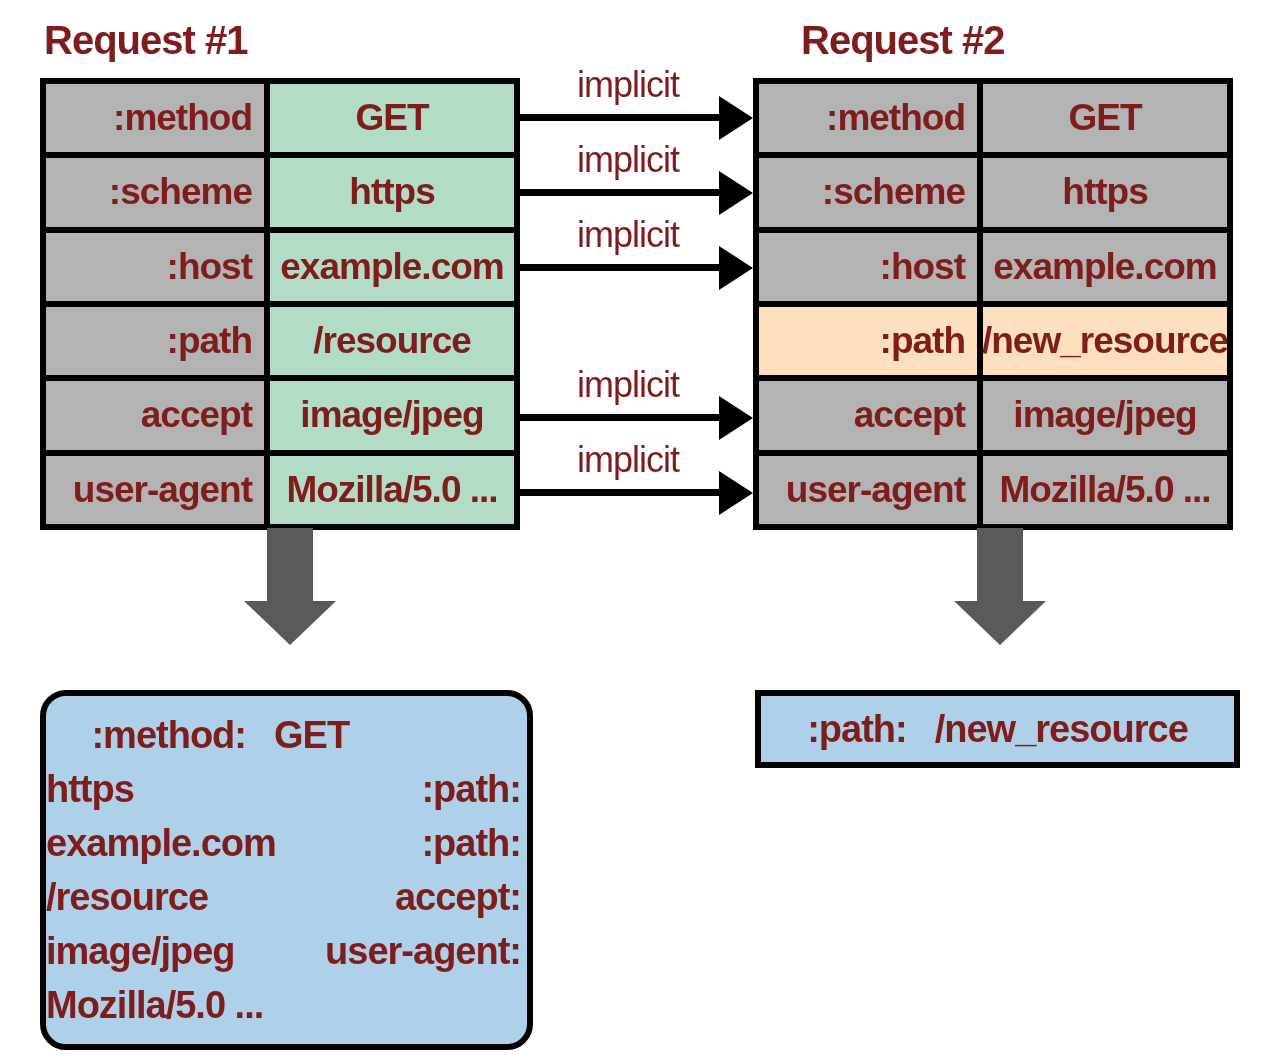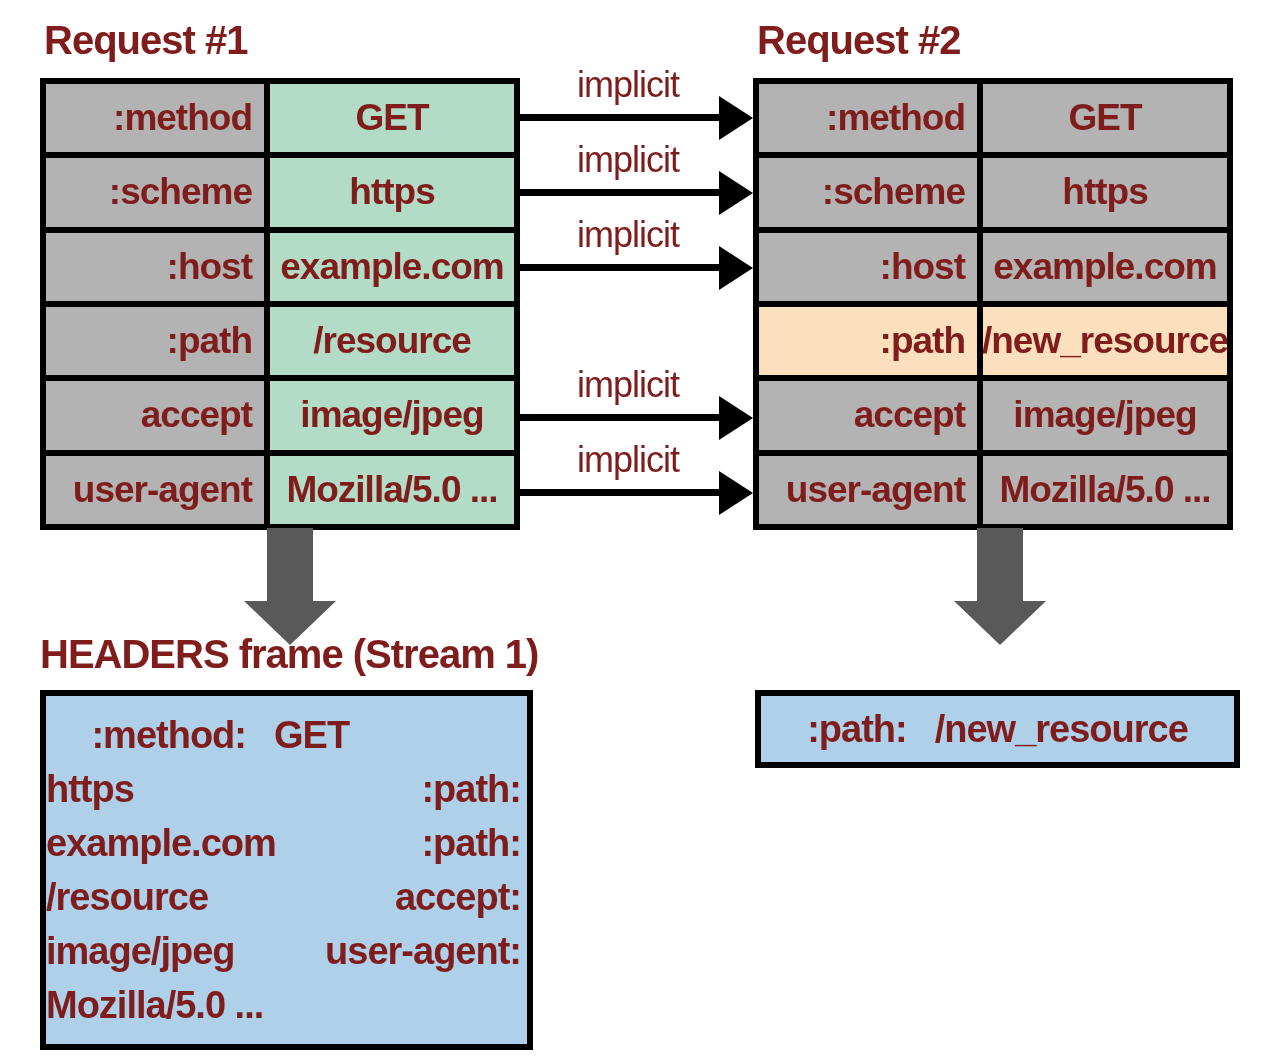--- a/index.html
+++ b/index.html
@@ -8,21 +8,21 @@
     background: #ffffff; overflow: hidden;
     font-family: "Liberation Sans", sans-serif;
     color: #7f1d1d;
   }
   .req-title {
     position: absolute; top: 18px;
     font-size: 40px; font-weight: 700; letter-spacing: -1px;
     white-space: nowrap;
   }
   .t1 { left: 44px; }
-  .t2 { left: 757px; }
+  .t2 { left: 801px; }
 
   .htable {
     position: absolute; top: 78px; width: 480px; height: 452px;
     border: 6px solid #000; box-sizing: border-box;
     display: flex; flex-direction: column;
   }
   .lt { left: 40px; }
   .rt { left: 753px; }
   .hrow { flex: 1; display: flex; border-bottom: 6px solid #000; min-height: 0; }
   .hrow:last-child { border-bottom: none; }
@@ -72,21 +72,21 @@
     position: absolute; top: 632px;
     font-size: 40px; font-weight: 700; letter-spacing: -1px; white-space: nowrap;
   }
   .ft1 { left: 40px; }
   .ft3 { left: 755px; }
 
   .frame-box {
     position: absolute; top: 690px; background: var(--frame_blue);
     border: 6px solid #000; box-sizing: border-box;
   }
-  .fb1 { left: 40px; width: 493px; height: 360px; }
+  .fb1 { left: 40px; width: 493px; height: 360px; border-radius: 26px; }
   .fb3 { left: 755px; width: 485px; height: 78px; display: flex; align-items: center; justify-content: center; }
 
   .kv-grid {
     display: grid; grid-template-columns: 200px auto; column-gap: 28px;
     align-content: center; height: 100%; padding-right: 6px; box-sizing: border-box;
   }
   .kv-key, .kv-val {
     font-size: 38px; font-weight: 700; letter-spacing: -1px;
     line-height: 54px; white-space: nowrap;
   }
@@ -174,21 +174,20 @@
 
   <div class="imp-label la4">implicit</div>
   <div class="imp-line ln4"></div>
   <div class="imp-head lh4"></div>
 
   <div class="dshaft ds1"></div>
   <div class="dhead dh1"></div>
   <div class="dshaft ds2"></div>
   <div class="dhead dh2"></div>
 
-  <div class="frame-title ft1">HEADERS frame (Stream 1)</div>
   <div class="frame-box fb1">
     <div class="kv-grid">
       <div class="kv-key">:method:</div>
       <div class="kv-val">GET</div>
       <div class="kv-val">https</div>
       <div class="kv-key">:path:</div>
       <div class="kv-val">example.com</div>
       <div class="kv-key">:path:</div>
       <div class="kv-val">/resource</div>
       <div class="kv-key">accept:</div>

